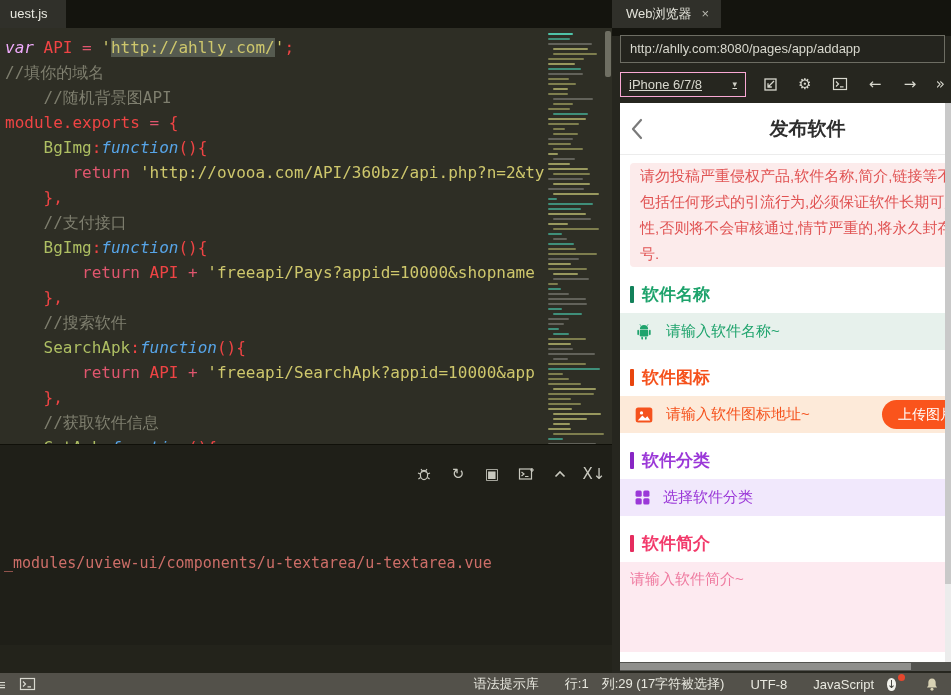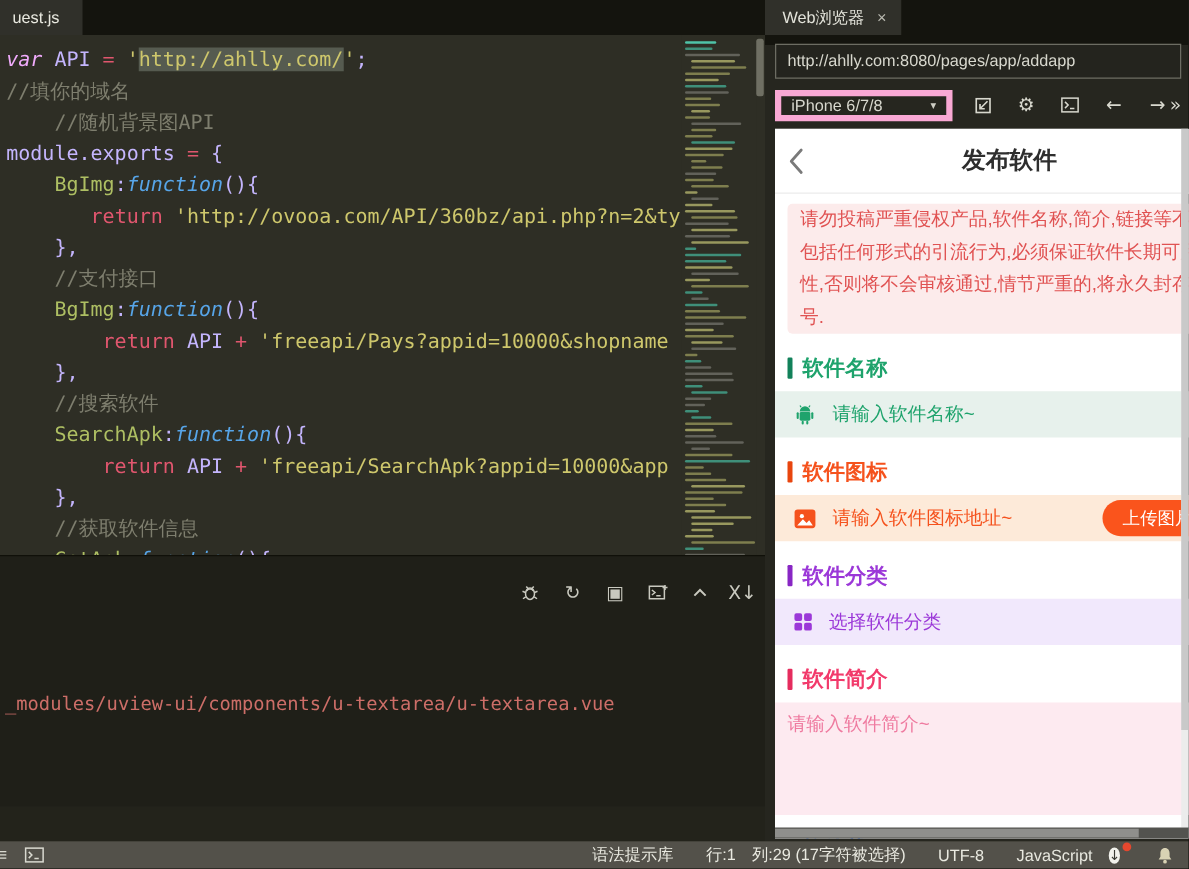--- a/index.html
+++ b/index.html
@@ -21,21 +21,21 @@
     padding:7px 0 0 5px;
   }
   .code-line { white-space:pre; height:25px; line-height:25px; }
   .tk-kw  { color:#f0abfc; font-style:italic; }
   .tk-fn  { color:#57a5e8; font-style:italic; }
   .tk-name{ color:#aebf63; }
   .tk-ret { color:#e0566e; }
   .tk-op  { color:#e0566e; }
   .tk-str { color:#cec76c; }
   .tk-cm  { color:#7e7e6e; }
-  .tk-pl  { color:#c4b5fd; }
+  .tk-pl  { color:#ef4444; }
   .tk-sel { background:#565b50; }
   .h-scroll { position:absolute; left:0; top:435px; width:545px; height:9px; background:#2a2a22; }
   .h-scroll .thumb { position:absolute; left:0; top:1px; height:7px; width:393px; background:#85857c; }
   .h-scroll .grip { position:absolute; left:285px; top:3px; width:36px; height:2px; background:#4a4a40; }
   .minimap { position:absolute; left:545px; top:0; width:60px; height:444px; background:#2e2e25; padding-top:5px; overflow:hidden; }
   .minimap .mm-bar { height:2px; margin-bottom:3px; border-radius:1px; }
   .v-scroll { position:absolute; left:604px; top:0; width:8px; height:444px; }
   .v-scroll .thumb { position:absolute; left:1px; top:3px; width:6px; height:46px; background:rgba(165,165,152,.55); border-radius:2px; }
   
   .console { position:absolute; left:0; top:444px; width:612px; height:201px; background:#1f1f18; border-top:1px solid #101009; }
@@ -43,21 +43,21 @@
   .console-toolbar .cicon { width:18px; height:18px; display:flex; align-items:center; justify-content:center; font-family:"DejaVu Sans",sans-serif; }
   .console-out { position:absolute; top:106px; left:4px; font-family:"DejaVu Sans Mono","Liberation Mono",monospace; font-size:15px; line-height:25px; color:#cd6e68; white-space:pre; }
   
   .browser-pane { position:absolute; left:612px; top:0; width:339px; height:673px; background:#26261f; }
   .b-tabbar { position:absolute; left:0; top:0; right:0; height:36px; background:#14140e; display:flex; }
   .b-tab { height:28px; line-height:28px; padding:0 12px 0 14px; background:#30302a; color:#e3e3da; font-size:13px; display:flex; align-items:center; gap:10px; }
   .b-tab .close { color:#b9b9b0; font-size:13px; cursor:default; }
   .url-row { position:absolute; left:8px; top:35px; width:325px; height:28px; }
   .url-box { width:100%; height:100%; border:1px solid #6d6d63; background:#24241e; color:#d8d8ce; font-size:13px; line-height:26px; padding:0 9px; white-space:nowrap; overflow:hidden; }
   .dev-row { position:absolute; left:8px; top:69px; width:325px; height:30px; display:flex; align-items:center; color:#d8d8ce; }
-  .dev-box { width:142px; height:25px; border:5px solid #f9a8d4; display:flex; align-items:center; justify-content:space-between; padding:0 8px; font-size:13px; }
+  .dev-box { width:126px; height:25px; border:1px solid #f9a8d4; display:flex; align-items:center; justify-content:space-between; padding:0 8px; font-size:13px;text-decoration:underline; }
   .dev-box .caret { font-size:9px; color:#cfcfc5; }
   .b-icons { display:flex; gap:17px; align-items:center; margin-left:15px; color:#d8d8ce; font-size:15px; }
   .b-icons .bicon { width:18px; height:18px; display:flex; align-items:center; justify-content:center; font-family:"DejaVu Sans",sans-serif; }
   .more-btn { margin-left:auto; font-size:15px; color:#d8d8ce; font-family:"DejaVu Sans",sans-serif; }
   
   .preview { position:absolute; left:8px; top:103px; width:331px; height:568px; background:#fff; overflow:hidden; }
   .phone-page { position:absolute; left:0; top:0; width:375px; font-size:15px; }
   .navbar { height:52px; border-bottom:1px solid #ececec; position:relative; background:#fff; }
   .navbar .back { position:absolute; left:10px; top:14px; }
   .navbar .ptitle { position:absolute; left:0; right:0; top:0; height:52px; line-height:52px; text-align:center; font-size:19px; font-weight:bold; color:#2e2e2e; }

